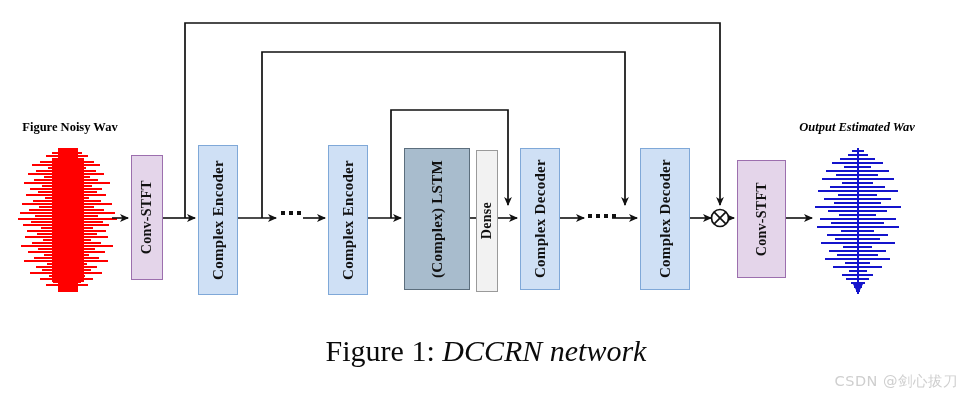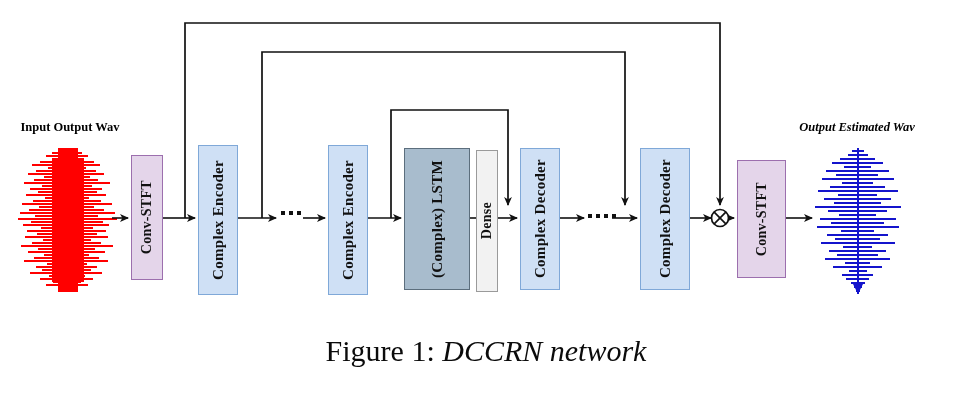--- a/index.html
+++ b/index.html
@@ -126,21 +126,21 @@
     width: 4px;
     height: 4px;
     background: #111111;
   }
 </style>
 </head>
 <body>
 
 <div id="figure">
 
-  <div class="toplabel" style="left:0px; top:120px; width:140px;">Input Output Wav</div>
+  <div class="toplabel" style="left:0px; top:120px; width:140px;">Figure Noisy Wav</div>
 
   <svg class="wave" style="left:18px; top:148px;" width="100" height="144" viewBox="0 0 100 144">
     <g stroke="#FF0000" stroke-width="1.6" shape-rendering="crispEdges">
       <line x1="42" y1="2" x2="58" y2="2"></line>
       <line x1="34" y1="5" x2="64" y2="5"></line>
       <line x1="28" y1="8" x2="70" y2="8"></line>
       <line x1="36" y1="11" x2="62" y2="11"></line>
       <line x1="22" y1="14" x2="76" y2="14"></line>
       <line x1="14" y1="17" x2="82" y2="17"></line>
       <line x1="30" y1="20" x2="68" y2="20"></line>
@@ -317,14 +317,15 @@
       <line x1="714.2" y1="212.2" x2="725.8" y2="223.8" stroke="#111111" stroke-width="1.7"></line>
       <line x1="725.8" y1="212.2" x2="714.2" y2="223.8" stroke="#111111" stroke-width="1.7"></line>
     </g>
   </svg>
 
   <div id="caption">
     <span class="cap-prefix">Figure 1:</span>
     <span class="cap-title">DCCRN network</span>
   </div>
 
+  <div id="watermark">CSDN @剑心拔刀</div>
 
 </div>
 
 </body></html>

